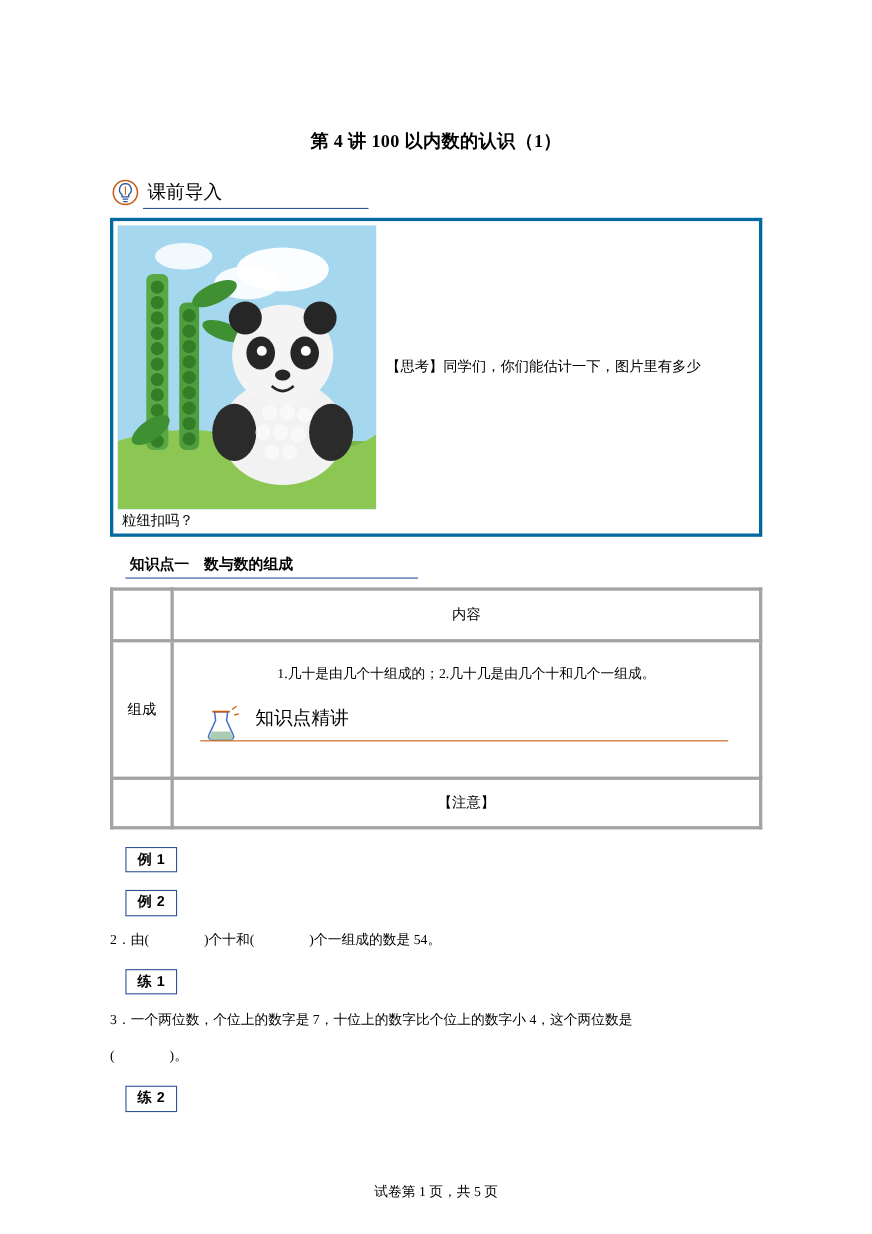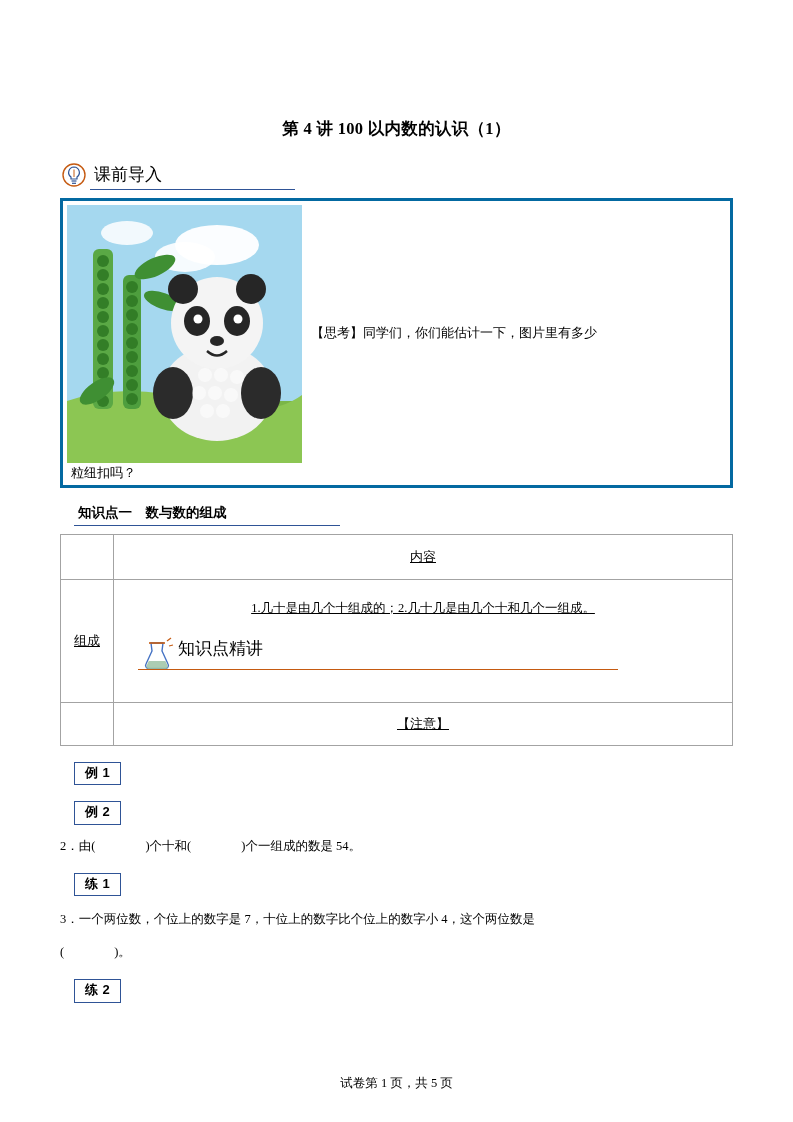--- a/index.html
+++ b/index.html
@@ -14,21 +14,21 @@
     color: #000000;
     position: relative;
     overflow: hidden;
   }
   .page {
     position: absolute;
     left: 0; top: 0;
     width: 793px;
     height: 1122px;
     box-sizing: border-box;
-    padding: 0 60px;
+    padding: 0 100px;
   }
   .doc-title {
     text-align: center;
     font-size: 16.5px;
     font-weight: bold;
     font-family: "Liberation Serif", serif;
     margin-top: 118px;
     letter-spacing: 0.3px;
   }
 
@@ -117,25 +117,24 @@
   }
 
   
   table.kp-table {
     width: 100%;
     border-collapse: collapse;
     margin-top: 4px;
     table-layout: fixed;
   }
   table.kp-table td {
-    border: 1px solid #a3a3a3;
+    border: 3px solid #a3a3a3;
     font-size: 13px;
     padding: 6px 4px;
     vertical-align: middle;
-    text-decoration: underline;
   }
   td.col-left {
     width: 44px;
     text-align: center;
     line-height: 1.8;
   }
   td.cell-head {
     text-align: center;
     height: 32px;
   }
@@ -156,21 +155,21 @@
   }
   .jzd-icon {
     position: absolute;
     left: 22px;
     top: 2px;
     width: 34px;
     height: 34px;
   }
   .jzd-label {
     position: absolute;
-    left: 60px;
+    left: 70px;
     top: 2px;
     font-size: 17px;
     font-family: "Liberation Sans", sans-serif;
   }
   .jzd-rule {
     position: absolute;
     left: 20px;
     top: 34px;
     width: 480px;
     border-bottom: 1.6px solid #c55a11;

